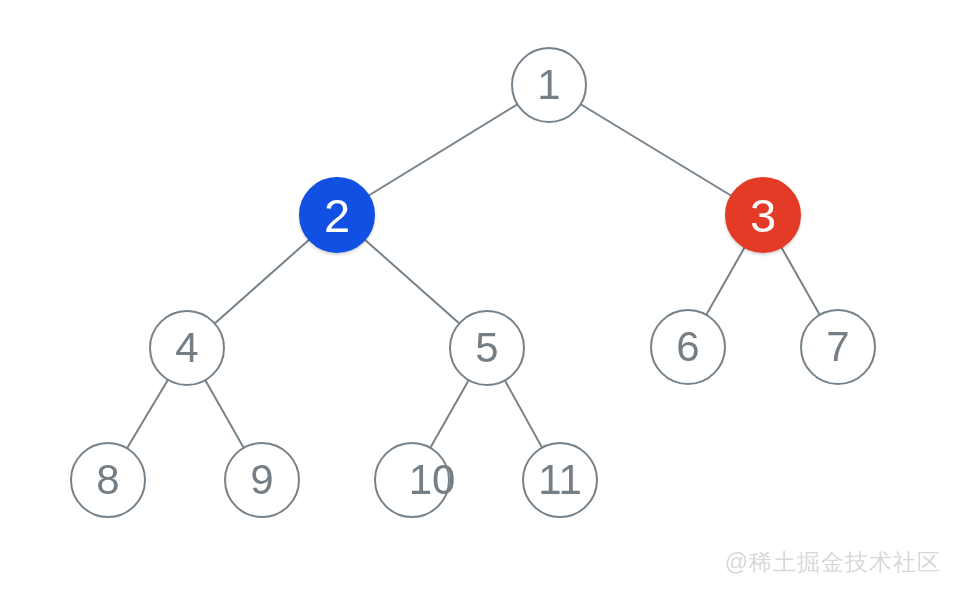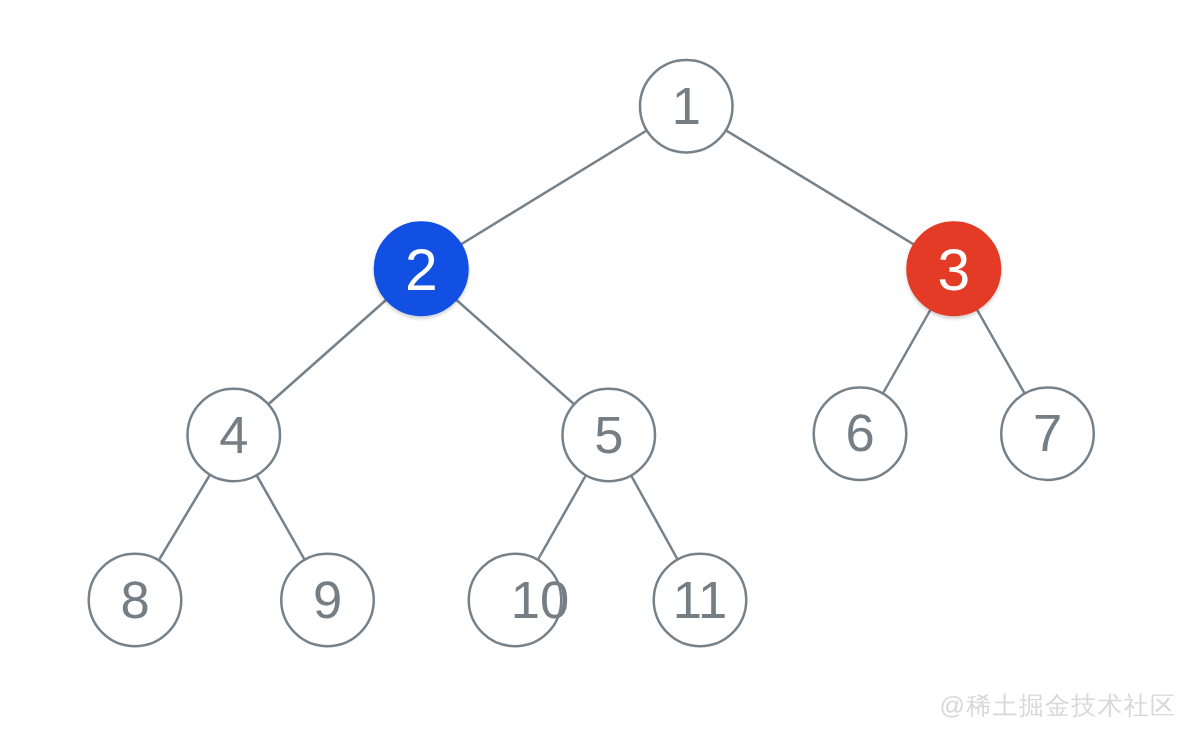--- a/index.html
+++ b/index.html
@@ -45,21 +45,21 @@
     font-size: 42px;
   }
   .node.highlight .label {
     font-size: 47px;
   }
   .watermark {
     position: absolute;
     right: 17px;
     bottom: 16px;
     z-index: 3;
-    font-size: 20px;
+    font-size: 23px;
     letter-spacing: 1px;
     white-space: nowrap;
   }
 </style>
 </head>
 <body>
 
 <div class="canvas">
   <svg class="edges-svg" width="958" height="594">
       <line x1="549" y1="85" x2="337" y2="215" stroke="#76828b" stroke-width="2"></line>

